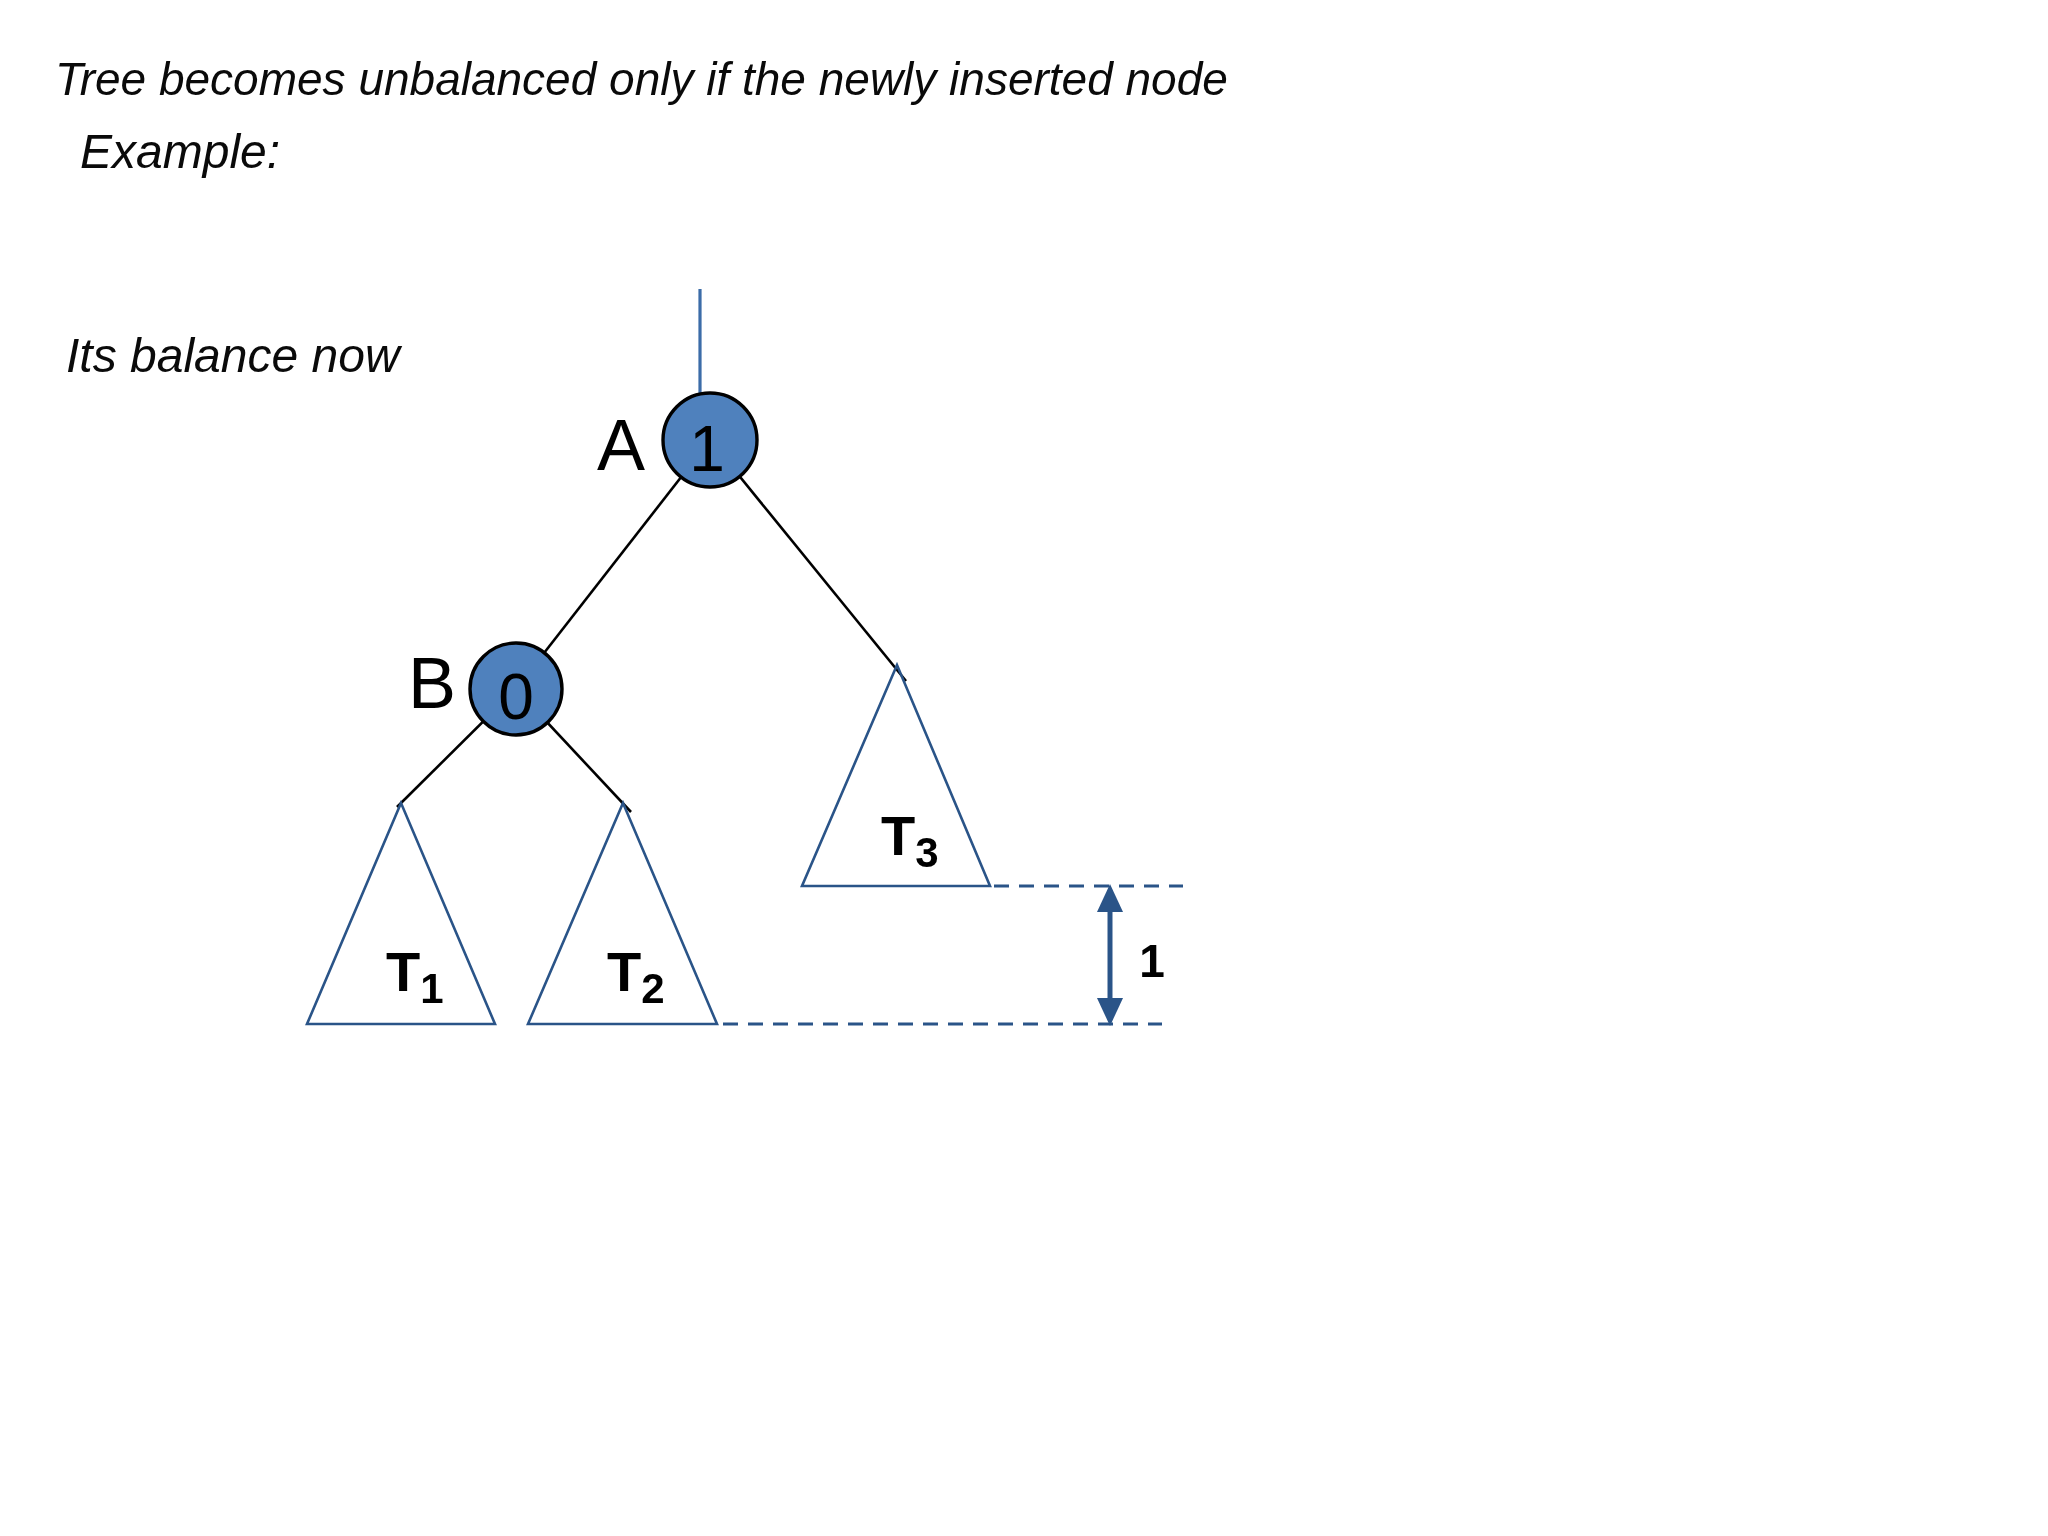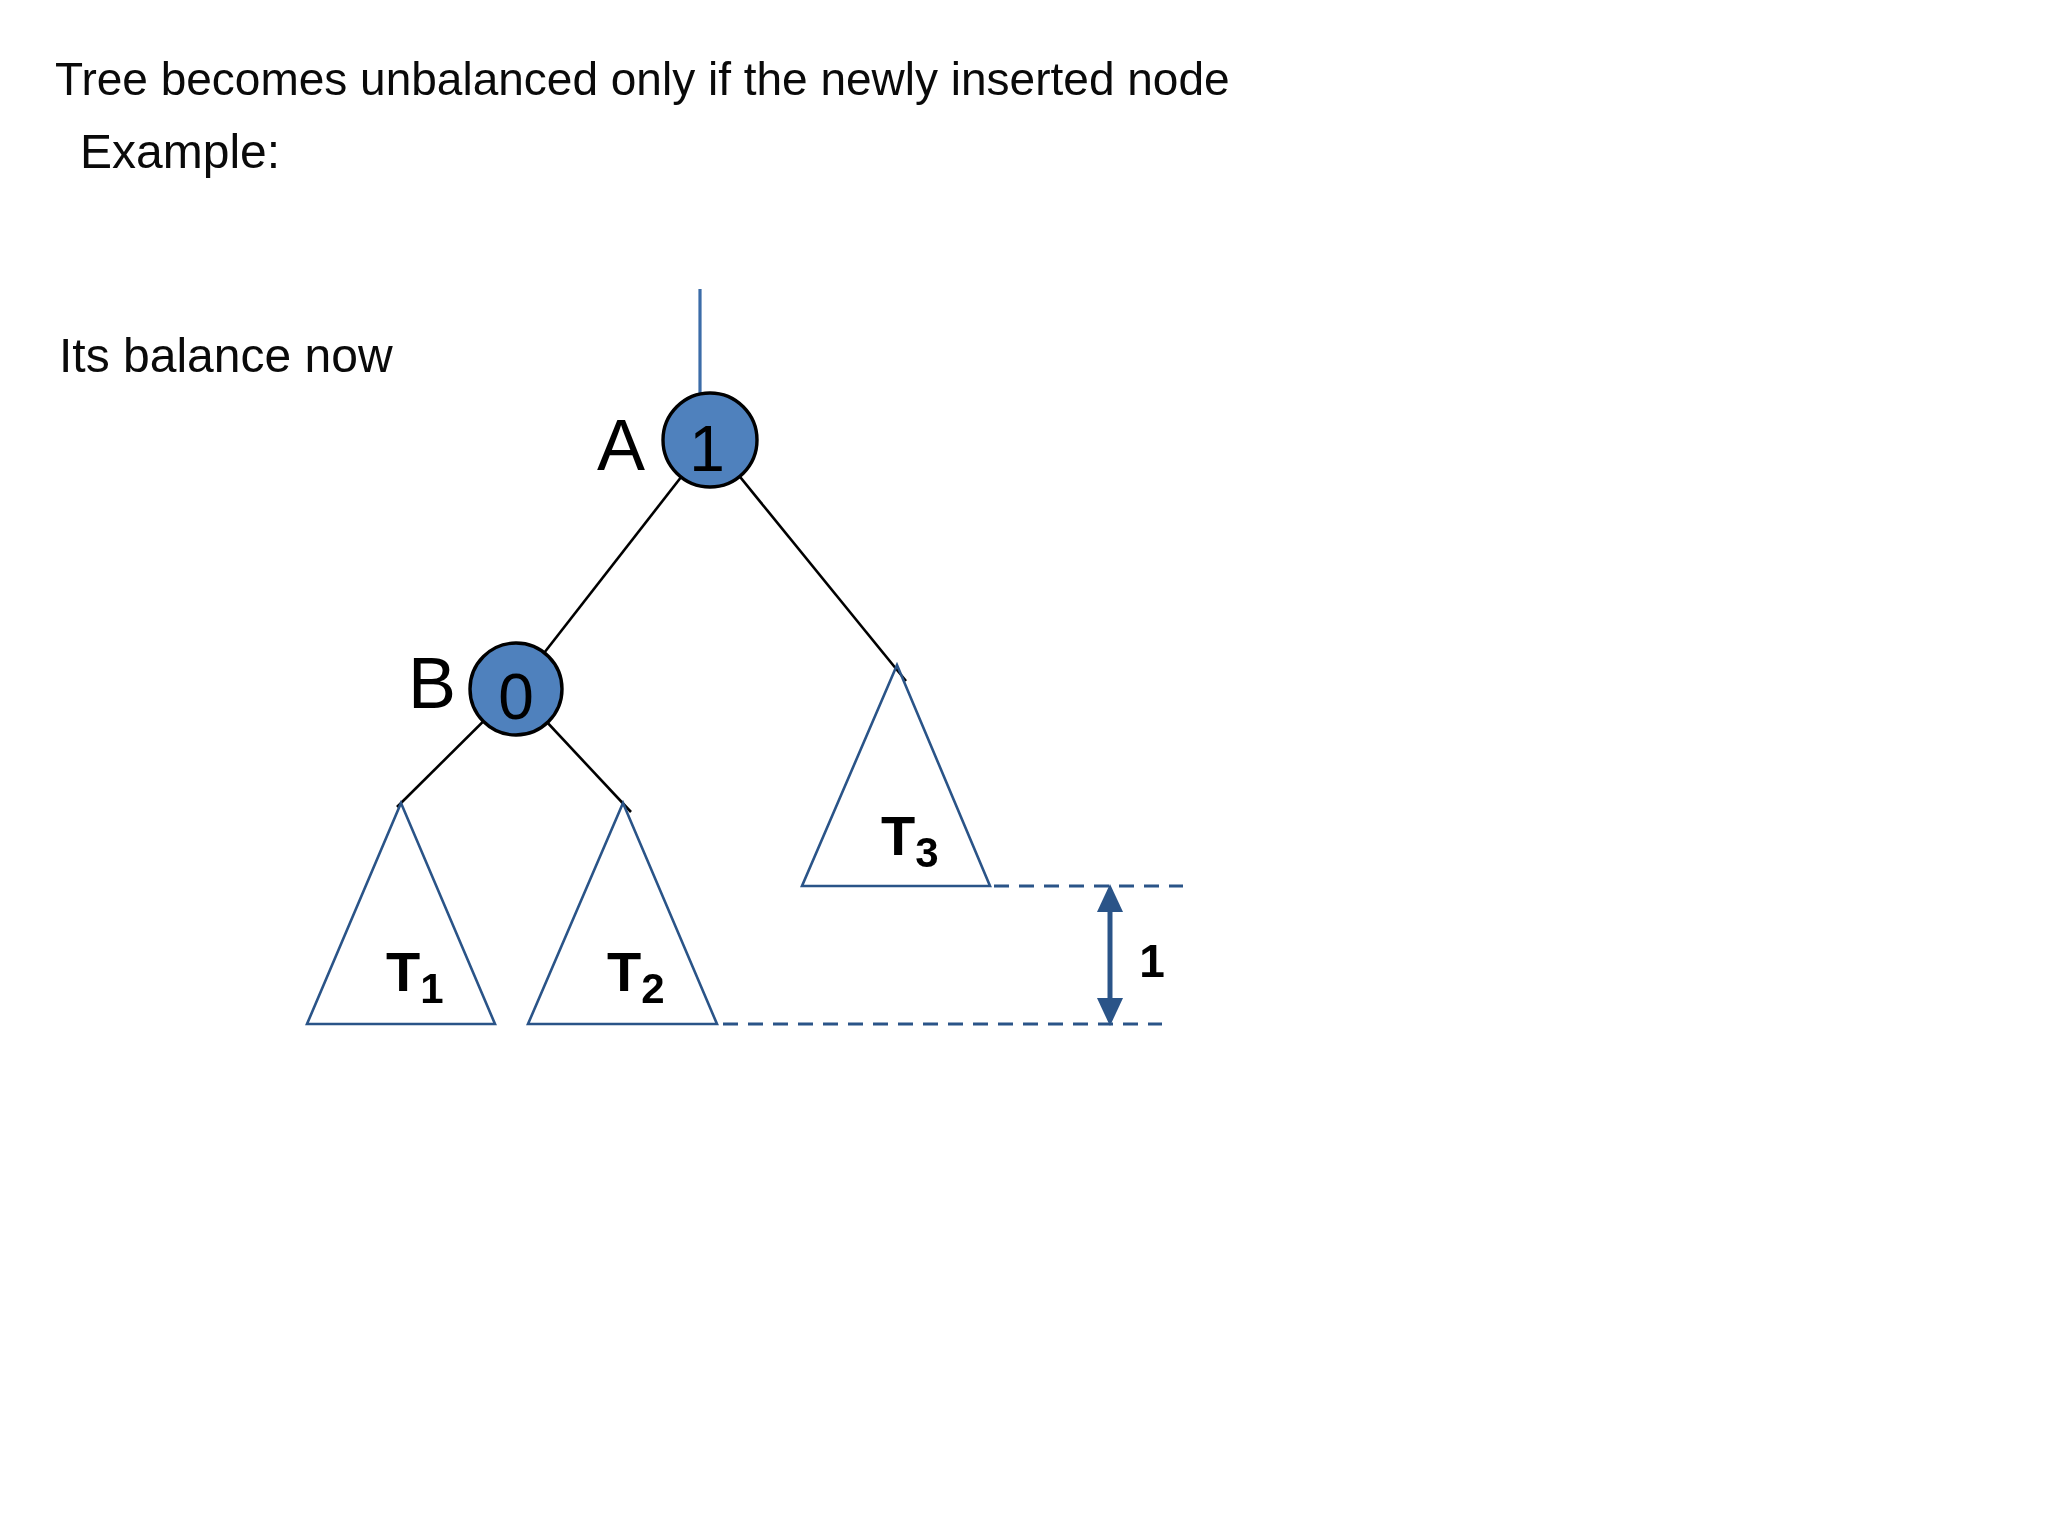--- a/index.html
+++ b/index.html
@@ -13,24 +13,25 @@
     background: #ffffff;
     overflow: hidden;
     font-family: "Liberation Sans", sans-serif;
     color: #000000;
   }
   .slide-text {
     position: absolute;
     white-space: nowrap;
     line-height: 1.1;
     color: #0a0a0a;
+    font-style: italic;
   }
   #title   { left: 55px;  top: 54px;  font-size: 46px; }
   #example { left: 80px;  top: 126px; font-size: 48px; }
-  #caption { left: 59px;  top: 330px; font-size: 48px; }
+  #caption { left: 66px;  top: 330px; font-size: 48px; }
 
   #diagram {
     position: absolute;
     left: 0;
     top: 0;
   }
   .edge      { stroke: #000000; stroke-width: 2.6; }
   .hang      { stroke: #3c6ca8; stroke-width: 3.2; }
   .tri       { fill: none; stroke: #2a5488; stroke-width: 2.6; }
   .node      { fill: #4f81bd; stroke: #000000; stroke-width: 3.4; }

